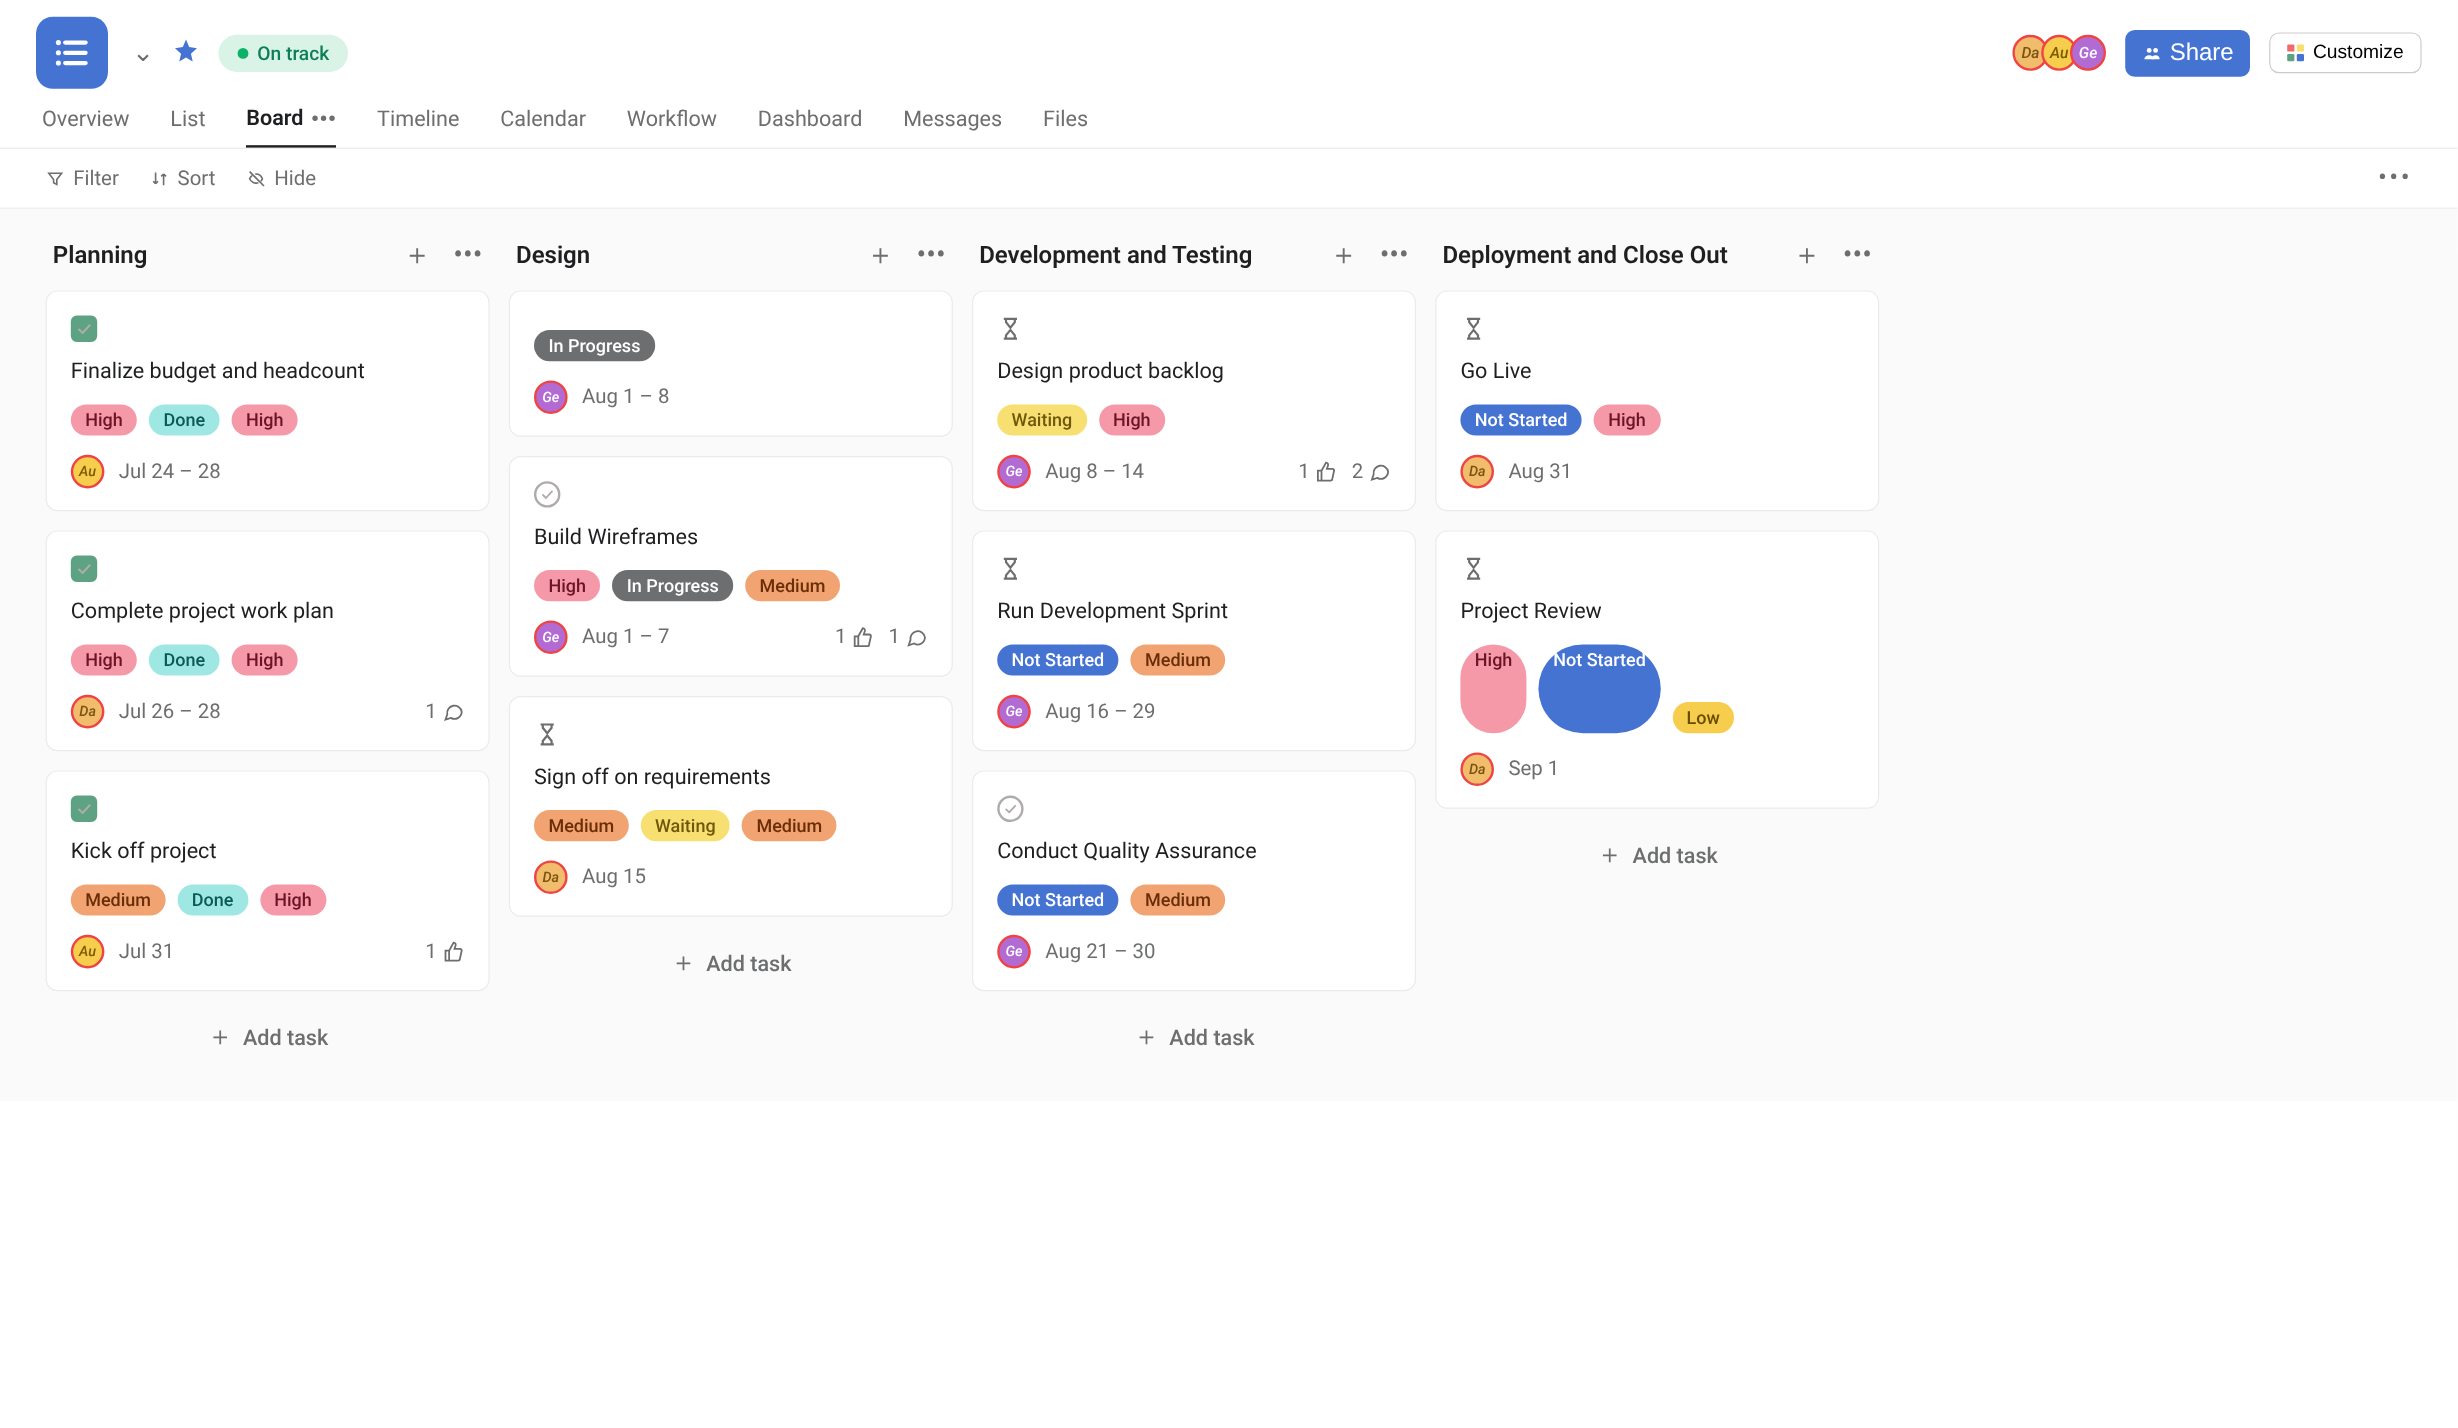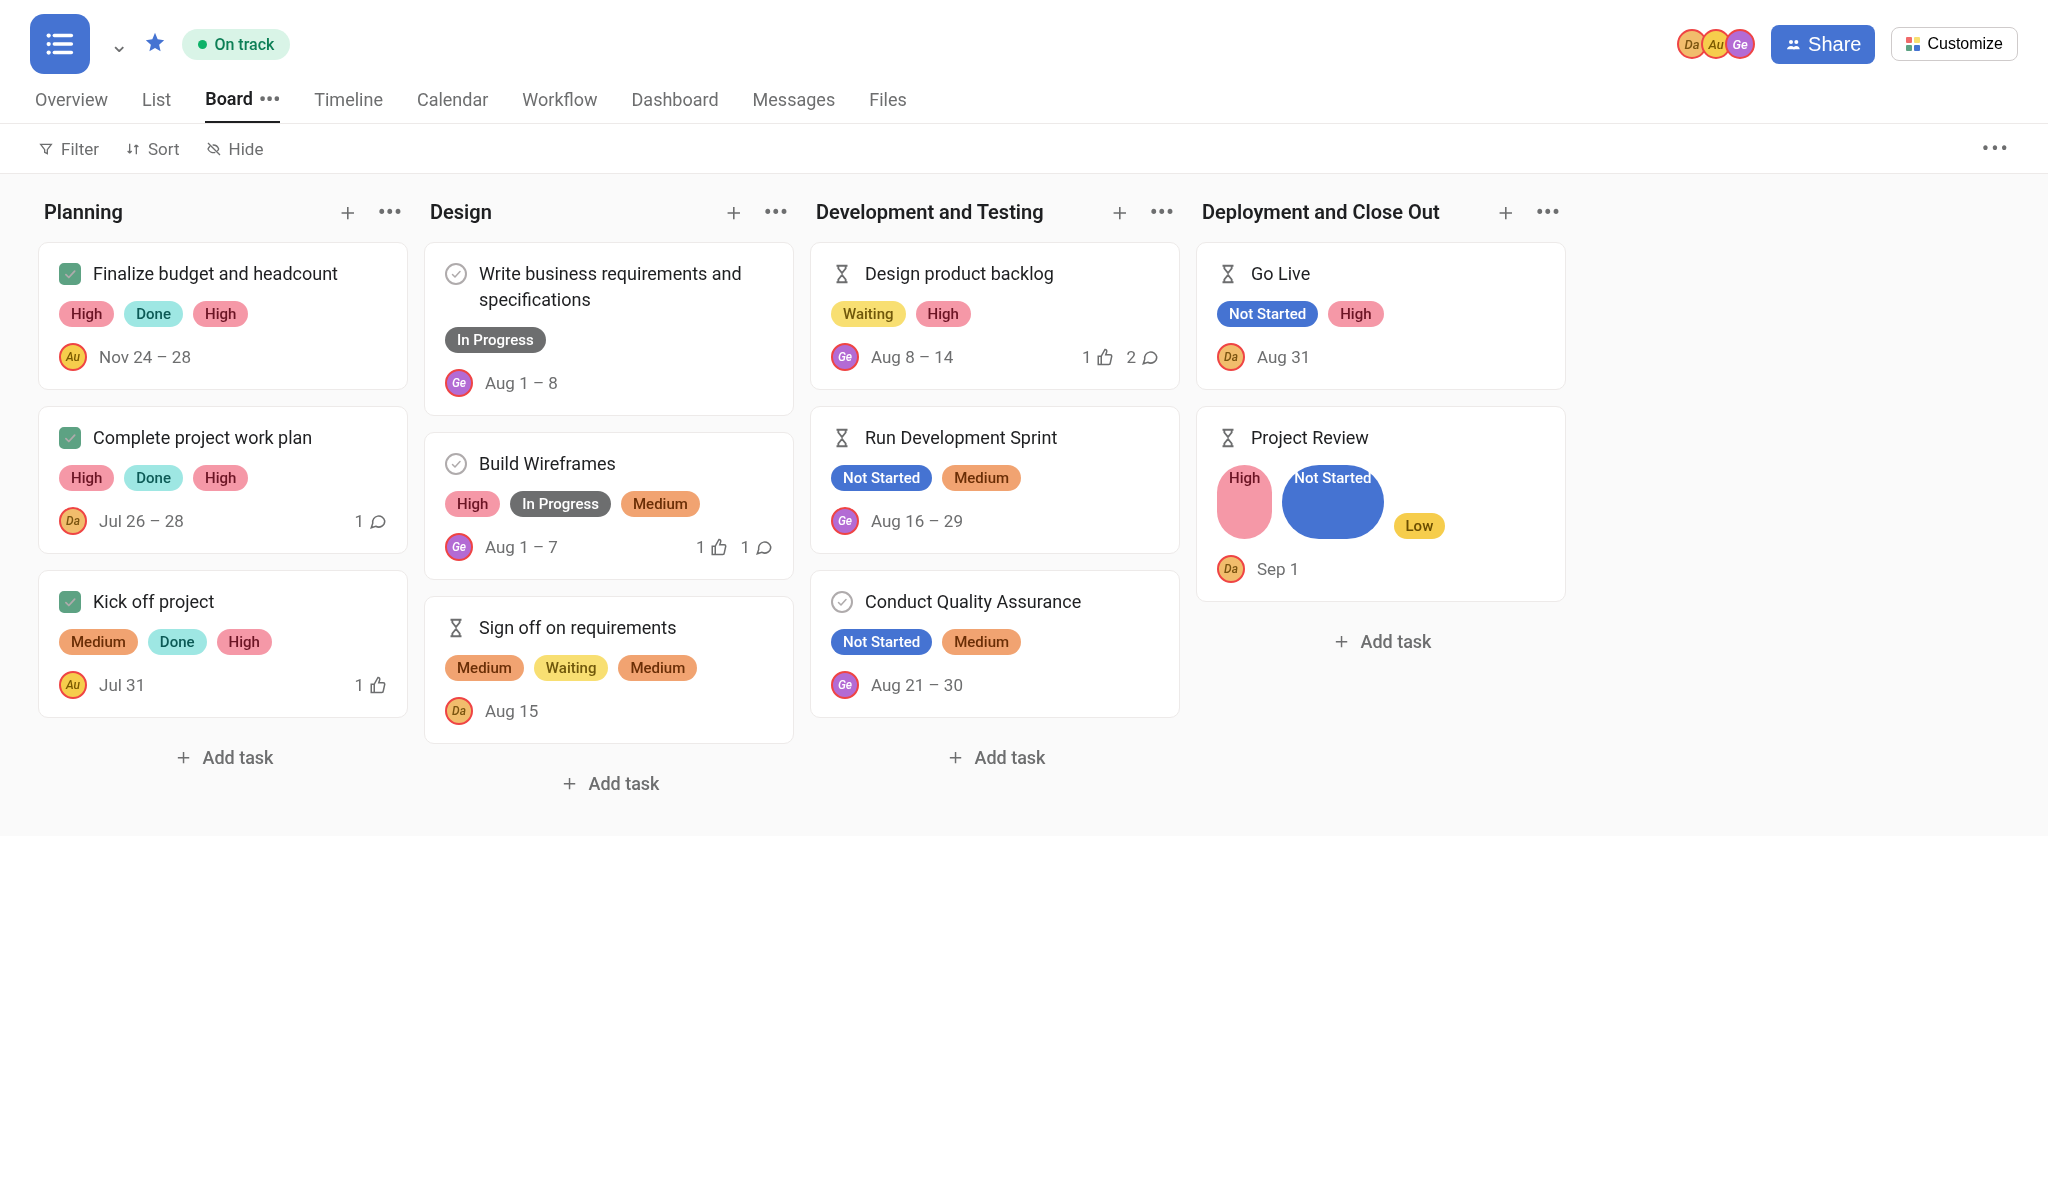--- a/index.html
+++ b/index.html
@@ -41,21 +41,21 @@
 
 .board { display:flex; gap:0; overflow-x:auto; padding: 24px 0 30px 30px; background:#fafafa; }
 .column { width: 386px; flex-shrink: 0; padding: 0 8px; }
 .col-head { display:flex; align-items:center; gap:10px; padding: 2px 6px 18px; }
 .col-title { font-size:20px; font-weight:600; }
 .col-actions { margin-left:auto; display:flex; gap:18px; color:#6d6e6f; }
 .col-actions span { cursor:pointer; font-size:24px; line-height:1;}
 
 
 .card { background:#fff; border:1px solid #edeae9; border-radius:10px; padding:18px 20px; margin-bottom:16px; cursor:pointer; }
-.card-title-row { display:flex; align-items:flex-start; gap:12px; }
+.card-title-row { display:flex; align-items:flex-start; gap:12px;flex-direction:column; }
 .check { width:22px; height:22px; border:2px solid #afabac; border-radius:50%; flex-shrink:0; display:flex; align-items:center; justify-content:center; margin-top:2px;}
 .check.done { border-color:#5da283; background:#5da283; color:#fff; border-radius:5px; transform:rotate(0);}
 .check.done svg{width:14px;height:14px;}
 .check svg{width:12px;height:12px; color:#afabac;}
 .hourglass { width:22px; height:22px; flex-shrink:0; color:#6d6e6f; margin-top:2px;}
 .card-title { font-size:18px; line-height:1.45; color:#1e1f21; }
 .tags { display:flex; flex-wrap:wrap; gap:10px; margin-top:14px; }
 .tag { font-size:15px; font-weight:500; padding:4px 12px; border-radius:999px; }
 .tag.high { background:#f598a7; color:#6b1424; }
 .tag.done { background:#9ee7e3; color:#0c5a56; }
@@ -177,21 +177,21 @@
           </div>
           <div class="card-title">Finalize budget and headcount</div>
         </div>
         <div class="tags">
           <span class="tag high">High</span>
           <span class="tag done">Done</span>
           <span class="tag high">High</span>
         </div>
         <div class="card-foot">
           <div class="mini-avatar avatar au" style="margin-left: 0px;">Au</div>
-          <div class="date">Nov 24 – 28</div>
+          <div class="date">Jul 24 – 28</div>
         </div>
       </div>
       <div class="card">
         <div class="card-title-row">
           <div class="check done">
             <svg viewBox="0 0 24 24" fill="none" stroke="currentColor" stroke-width="3" stroke-linecap="round" stroke-linejoin="round">
               <polyline points="5 13 10 18 20 7"></polyline>
             </svg>
           </div>
           <div class="card-title">Complete project work plan</div>
@@ -242,28 +242,20 @@
     </div>
     <div class="column">
       <div class="col-head">
         <div class="col-title">Design</div>
         <div class="col-actions">
           <span>＋</span>
           <span>•••</span>
         </div>
       </div>
       <div class="card">
-        <div class="card-title-row">
-          <div class="check">
-            <svg viewBox="0 0 24 24" fill="none" stroke="currentColor" stroke-width="3" stroke-linecap="round" stroke-linejoin="round">
-              <polyline points="5 13 10 18 20 7"></polyline>
-            </svg>
-          </div>
-          <div class="card-title">Write business requirements and specifications</div>
-        </div>
         <div class="tags">
           <span class="tag inprogress">In Progress</span>
         </div>
         <div class="card-foot">
           <div class="mini-avatar avatar ge" style="margin-left: 0px;">Ge</div>
           <div class="date">Aug 1 – 8</div>
         </div>
       </div>
       <div class="card">
         <div class="card-title-row">

